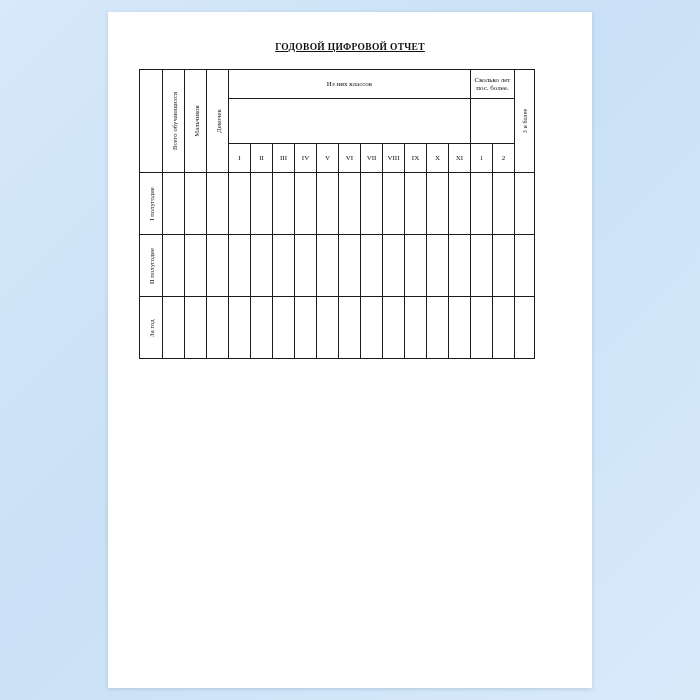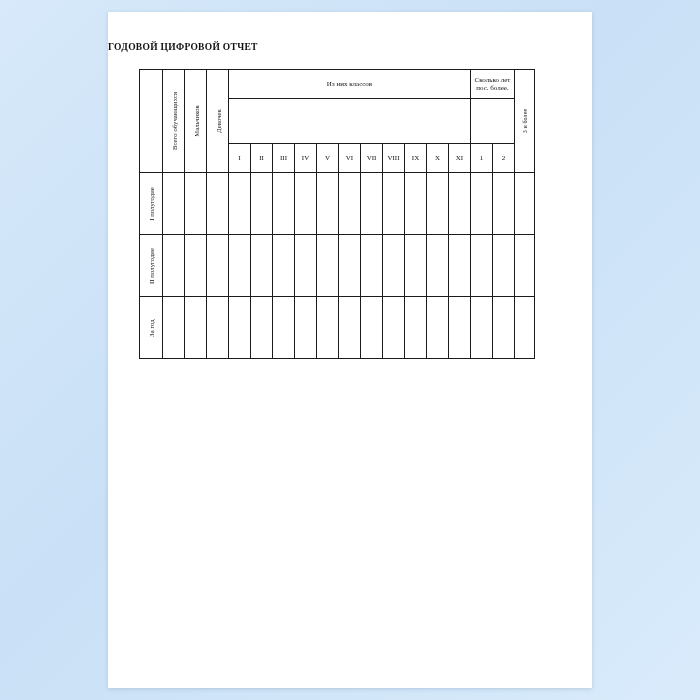--- a/index.html
+++ b/index.html
@@ -27,26 +27,27 @@
     width: 484px;
     height: 676px;
     background: #ffffff;
     box-shadow: 0 1px 4px rgba(40,70,110,0.18);
   }
   #doc-title {
     position: absolute;
     left: 0;
     top: 30px;
     width: 100%;
-    text-align: left;
+    text-align: center;
     font-size: 9.5px;
     font-weight: bold;
     letter-spacing: 0.3px;
     color: #111;
     font-family: "Liberation Serif", serif;
+    text-decoration: underline;
   }
 
   
   #report-table {
     position: absolute;
     left: 31px;
     top: 57px;
     border-collapse: collapse;
     table-layout: fixed;
     color: #111;

